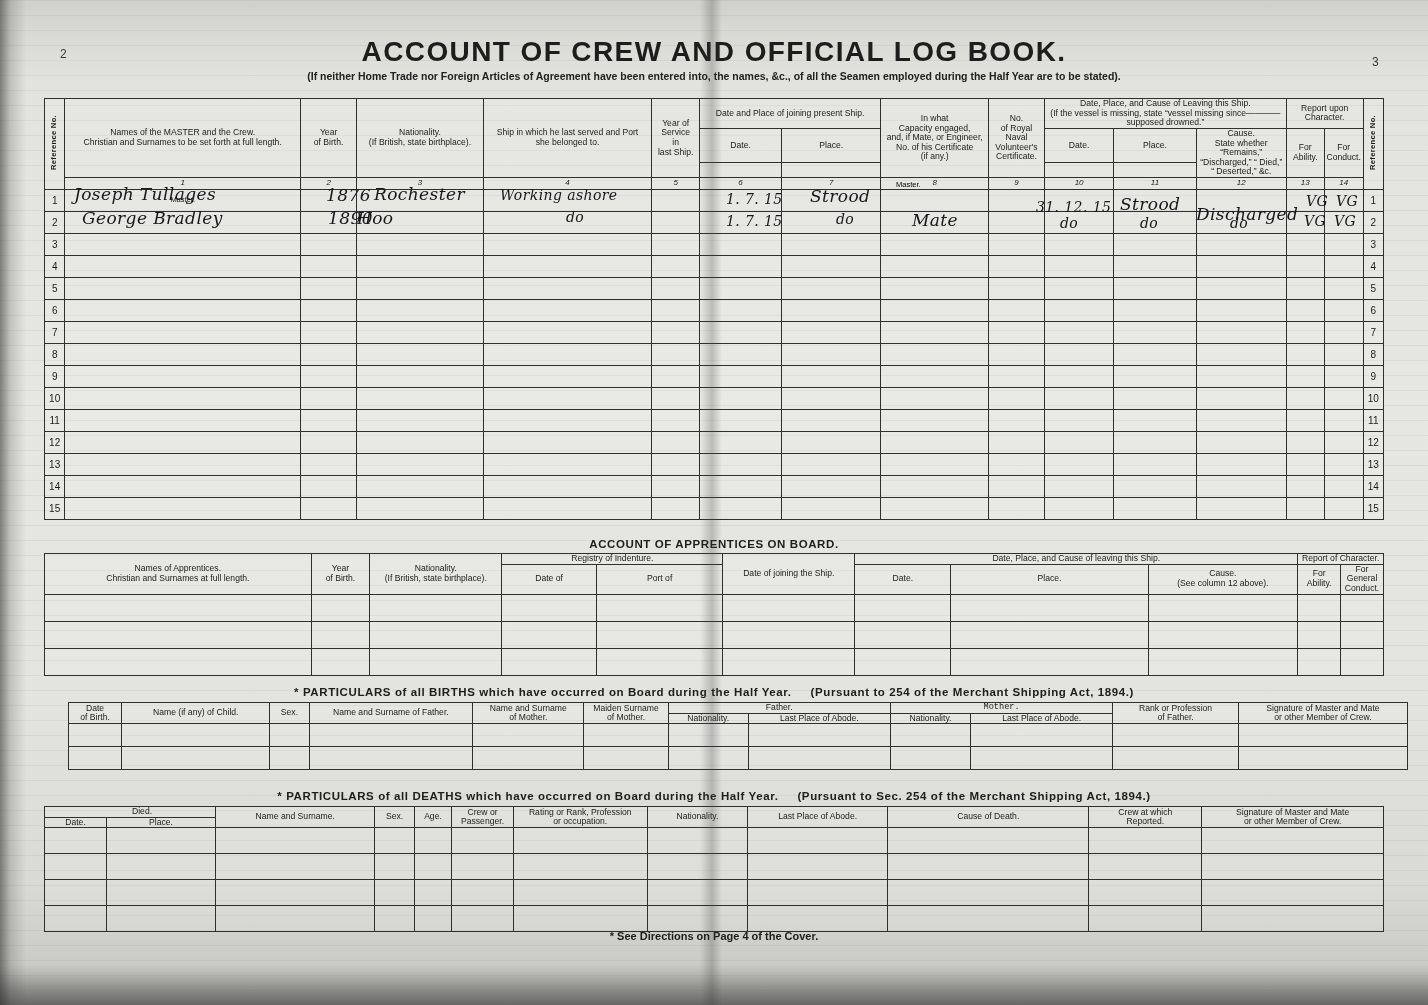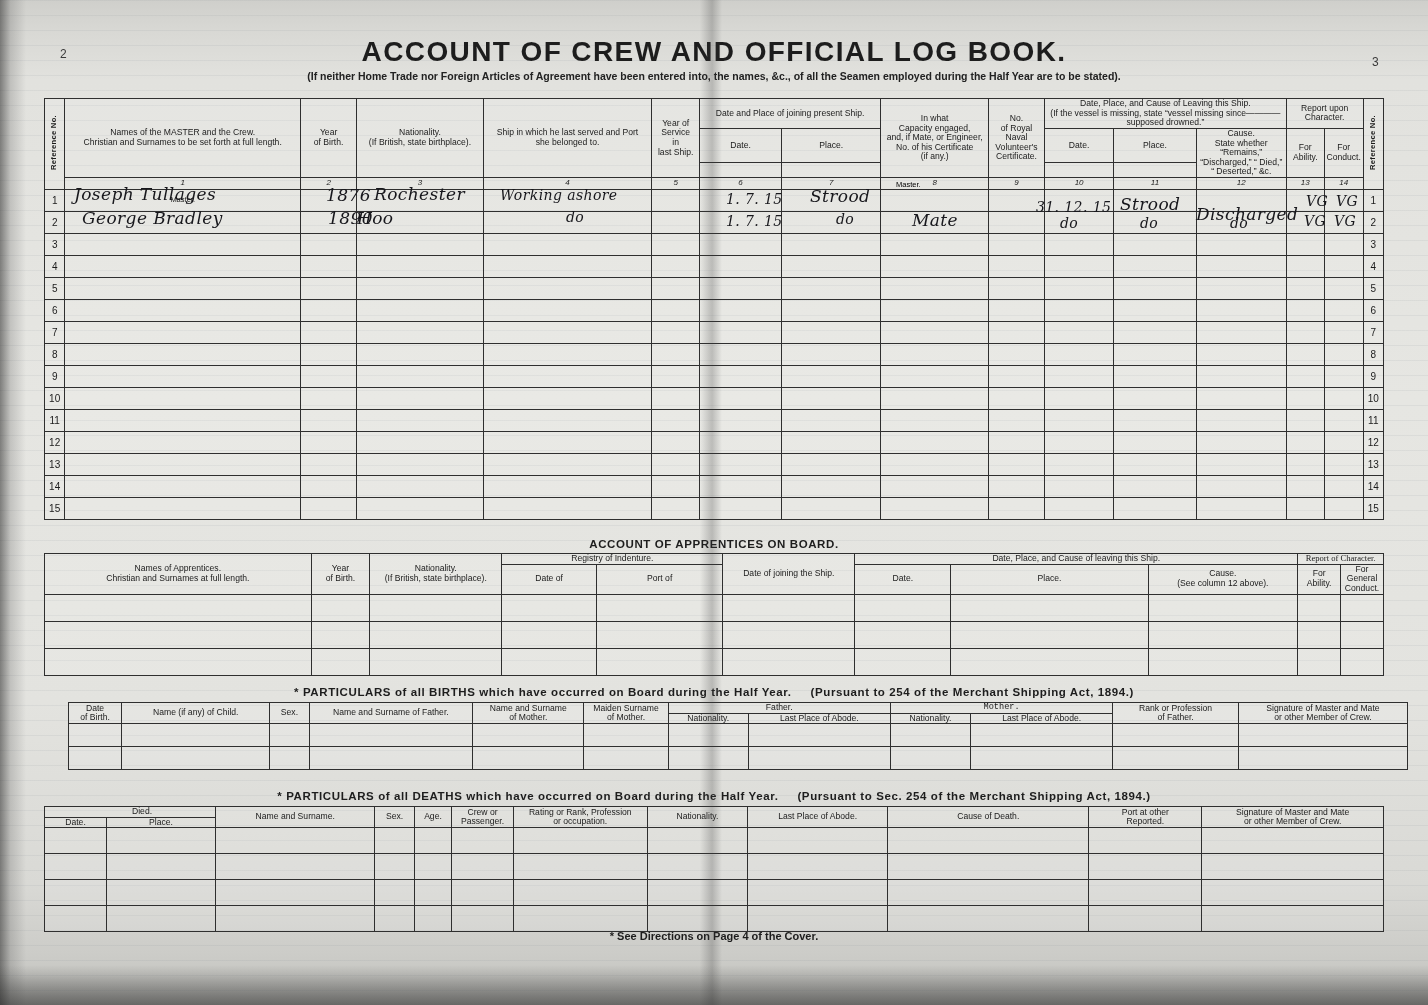--- a/index.html
+++ b/index.html
@@ -527,21 +527,21 @@
         <div>Year</div>
         <div>of Birth.</div>
       </td>
       <td rowspan="2" class="hdr" style="width:132px;">
         <div>Nationality.</div>
         <div>(If British, state birthplace).</div>
       </td>
       <td colspan="2" class="hdr" style="width:222px;">Registry of Indenture.</td>
       <td rowspan="2" class="hdr" style="width:132px;">Date of joining the Ship.</td>
       <td colspan="3" class="hdr" style="width:444px;">Date, Place, and Cause of leaving this Ship.</td>
-      <td colspan="2" class="hdr" style="width:84px;font-family:Liberation Serif, serif;">Report of Character.</td>
+      <td colspan="2" class="hdr" style="width:84px;">Report of Character.</td>
     </tr>
     <tr>
       <td class="hdr" style="width:88px;">Date of</td>
       <td class="hdr" style="width:118px;">Port of</td>
       <td class="hdr" style="width:96px;">Date.</td>
       <td class="hdr" style="width:198px;">Place.</td>
       <td class="hdr" style="width:150px;">
         <div>Cause.</div>
         <div>(See column 12 above).</div>
       </td>
@@ -690,21 +690,21 @@
         <div>Passenger.</div>
       </td>
       <td rowspan="2" class="hdr" style="width:140px;">
         <div>Rating or Rank, Profession</div>
         <div>or occupation.</div>
       </td>
       <td rowspan="2" class="hdr" style="width:104px;">Nationality.</td>
       <td rowspan="2" class="hdr" style="width:148px;">Last Place of Abode.</td>
       <td rowspan="2" class="hdr" style="width:214px;">Cause of Death.</td>
       <td rowspan="2" class="hdr" style="width:118px;">
-        <div>Port at other</div>
+        <div>Crew at which</div>
         <div>Reported.</div>
       </td>
       <td rowspan="2" class="hdr" style="width:192px;">
         <div>Signature of Master and Mate</div>
         <div>or other Member of Crew.</div>
       </td>
     </tr>
     <tr>
       <td class="hdr" style="width:56px;">Date.</td>
       <td class="hdr" style="width:100px;">Place.</td>

